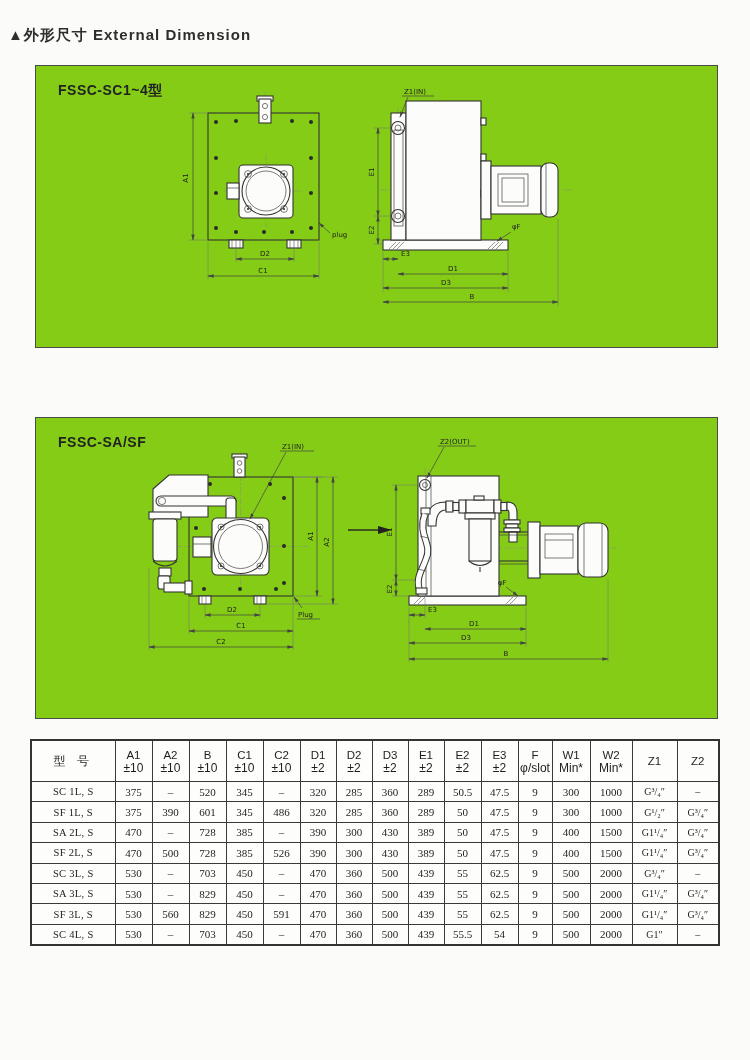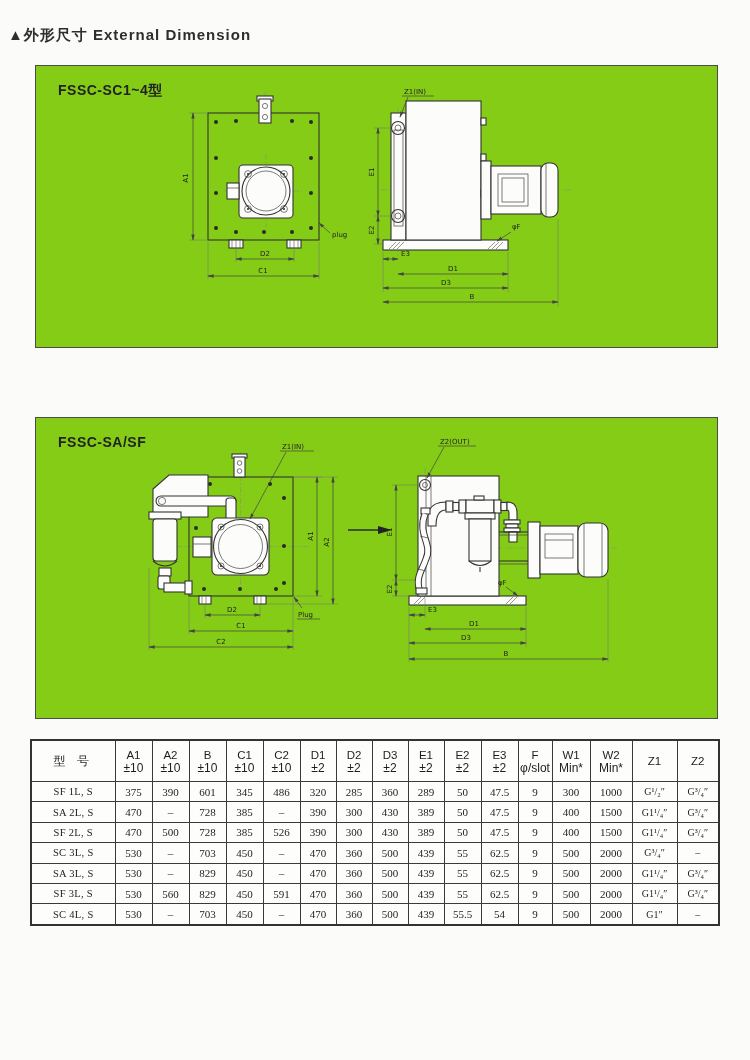--- a/index.html
+++ b/index.html
@@ -538,20 +538,39 @@
           <th>
             <div class="h1">Z1</div>
           </th>
           <th>
             <div class="h1">Z2</div>
           </th>
         </tr>
       </thead>
     <tbody id="tbody-rows">
         <tr>
+          <td class="model">SC 1L, S</td>
+          <td>375</td>
+          <td>–</td>
+          <td>520</td>
+          <td>345</td>
+          <td>–</td>
+          <td>320</td>
+          <td>285</td>
+          <td>360</td>
+          <td>289</td>
+          <td>50.5</td>
+          <td>47.5</td>
+          <td>9</td>
+          <td>300</td>
+          <td>1000</td>
+          <td class="gz">G³/₄″</td>
+          <td class="gz">–</td>
+        </tr>
+        <tr>
           <td class="model">SF 1L, S</td>
           <td>375</td>
           <td>390</td>
           <td>601</td>
           <td>345</td>
           <td>486</td>
           <td>320</td>
           <td>285</td>
           <td>360</td>
           <td>289</td>

